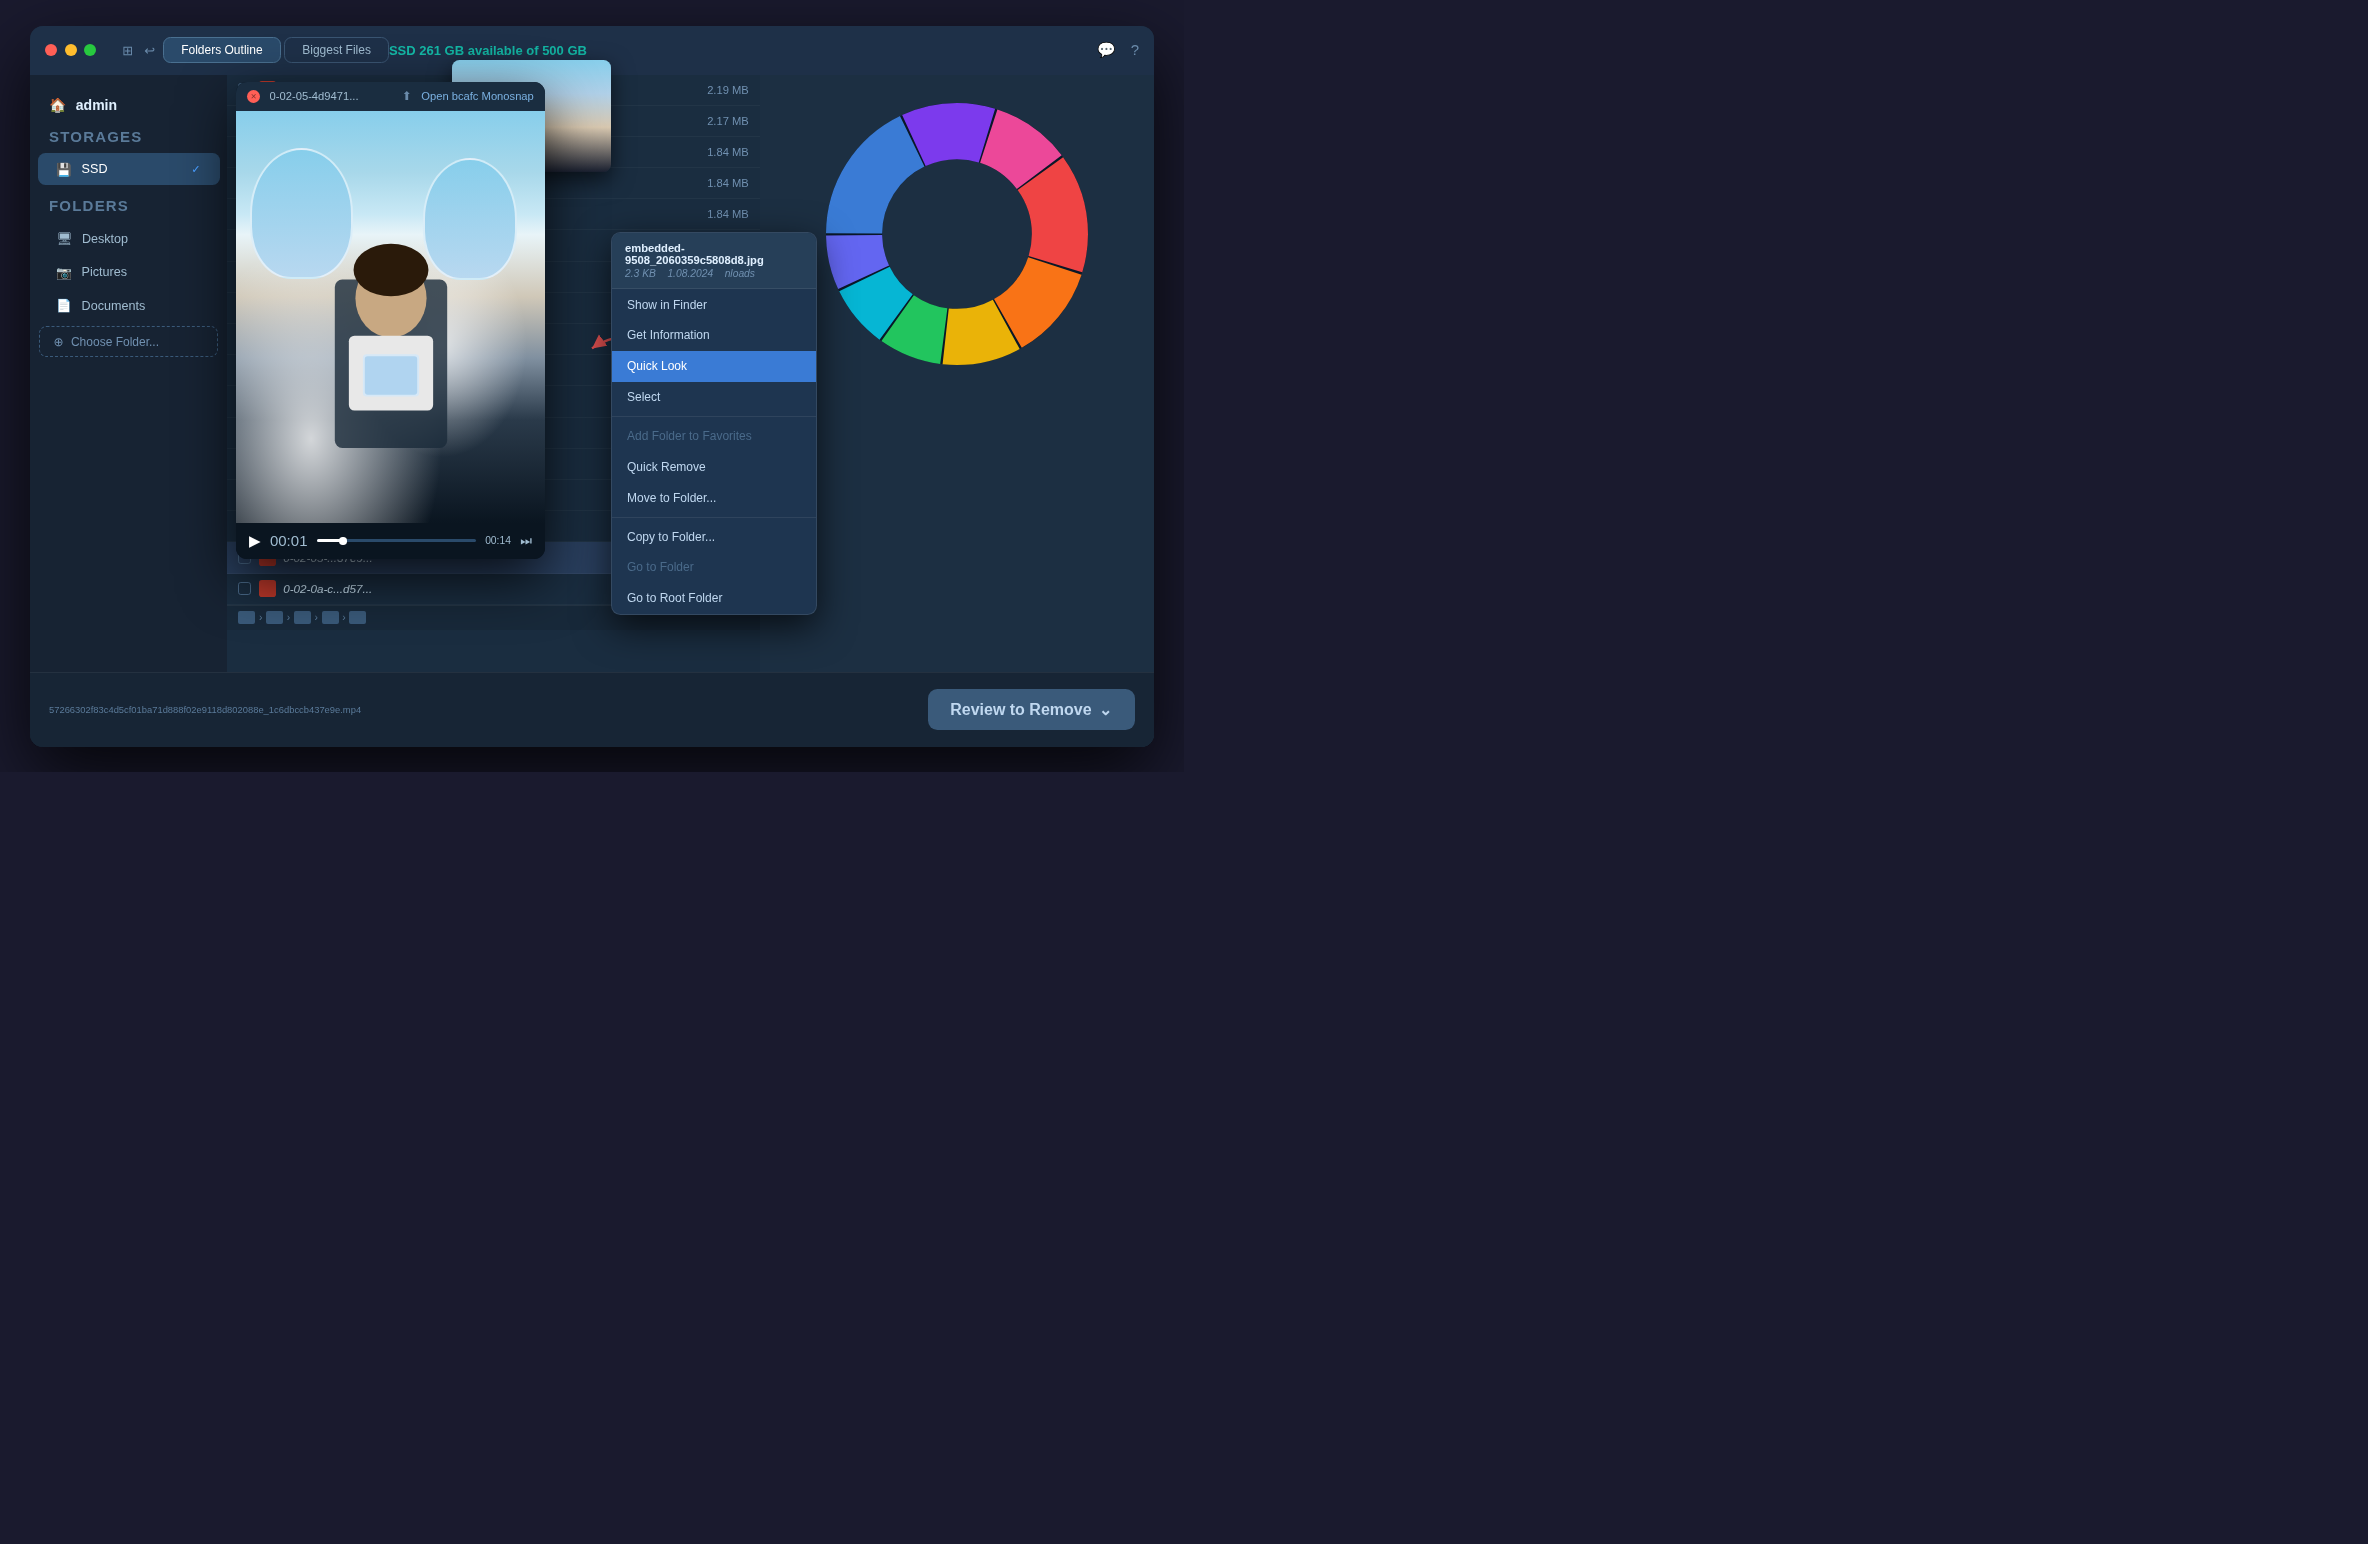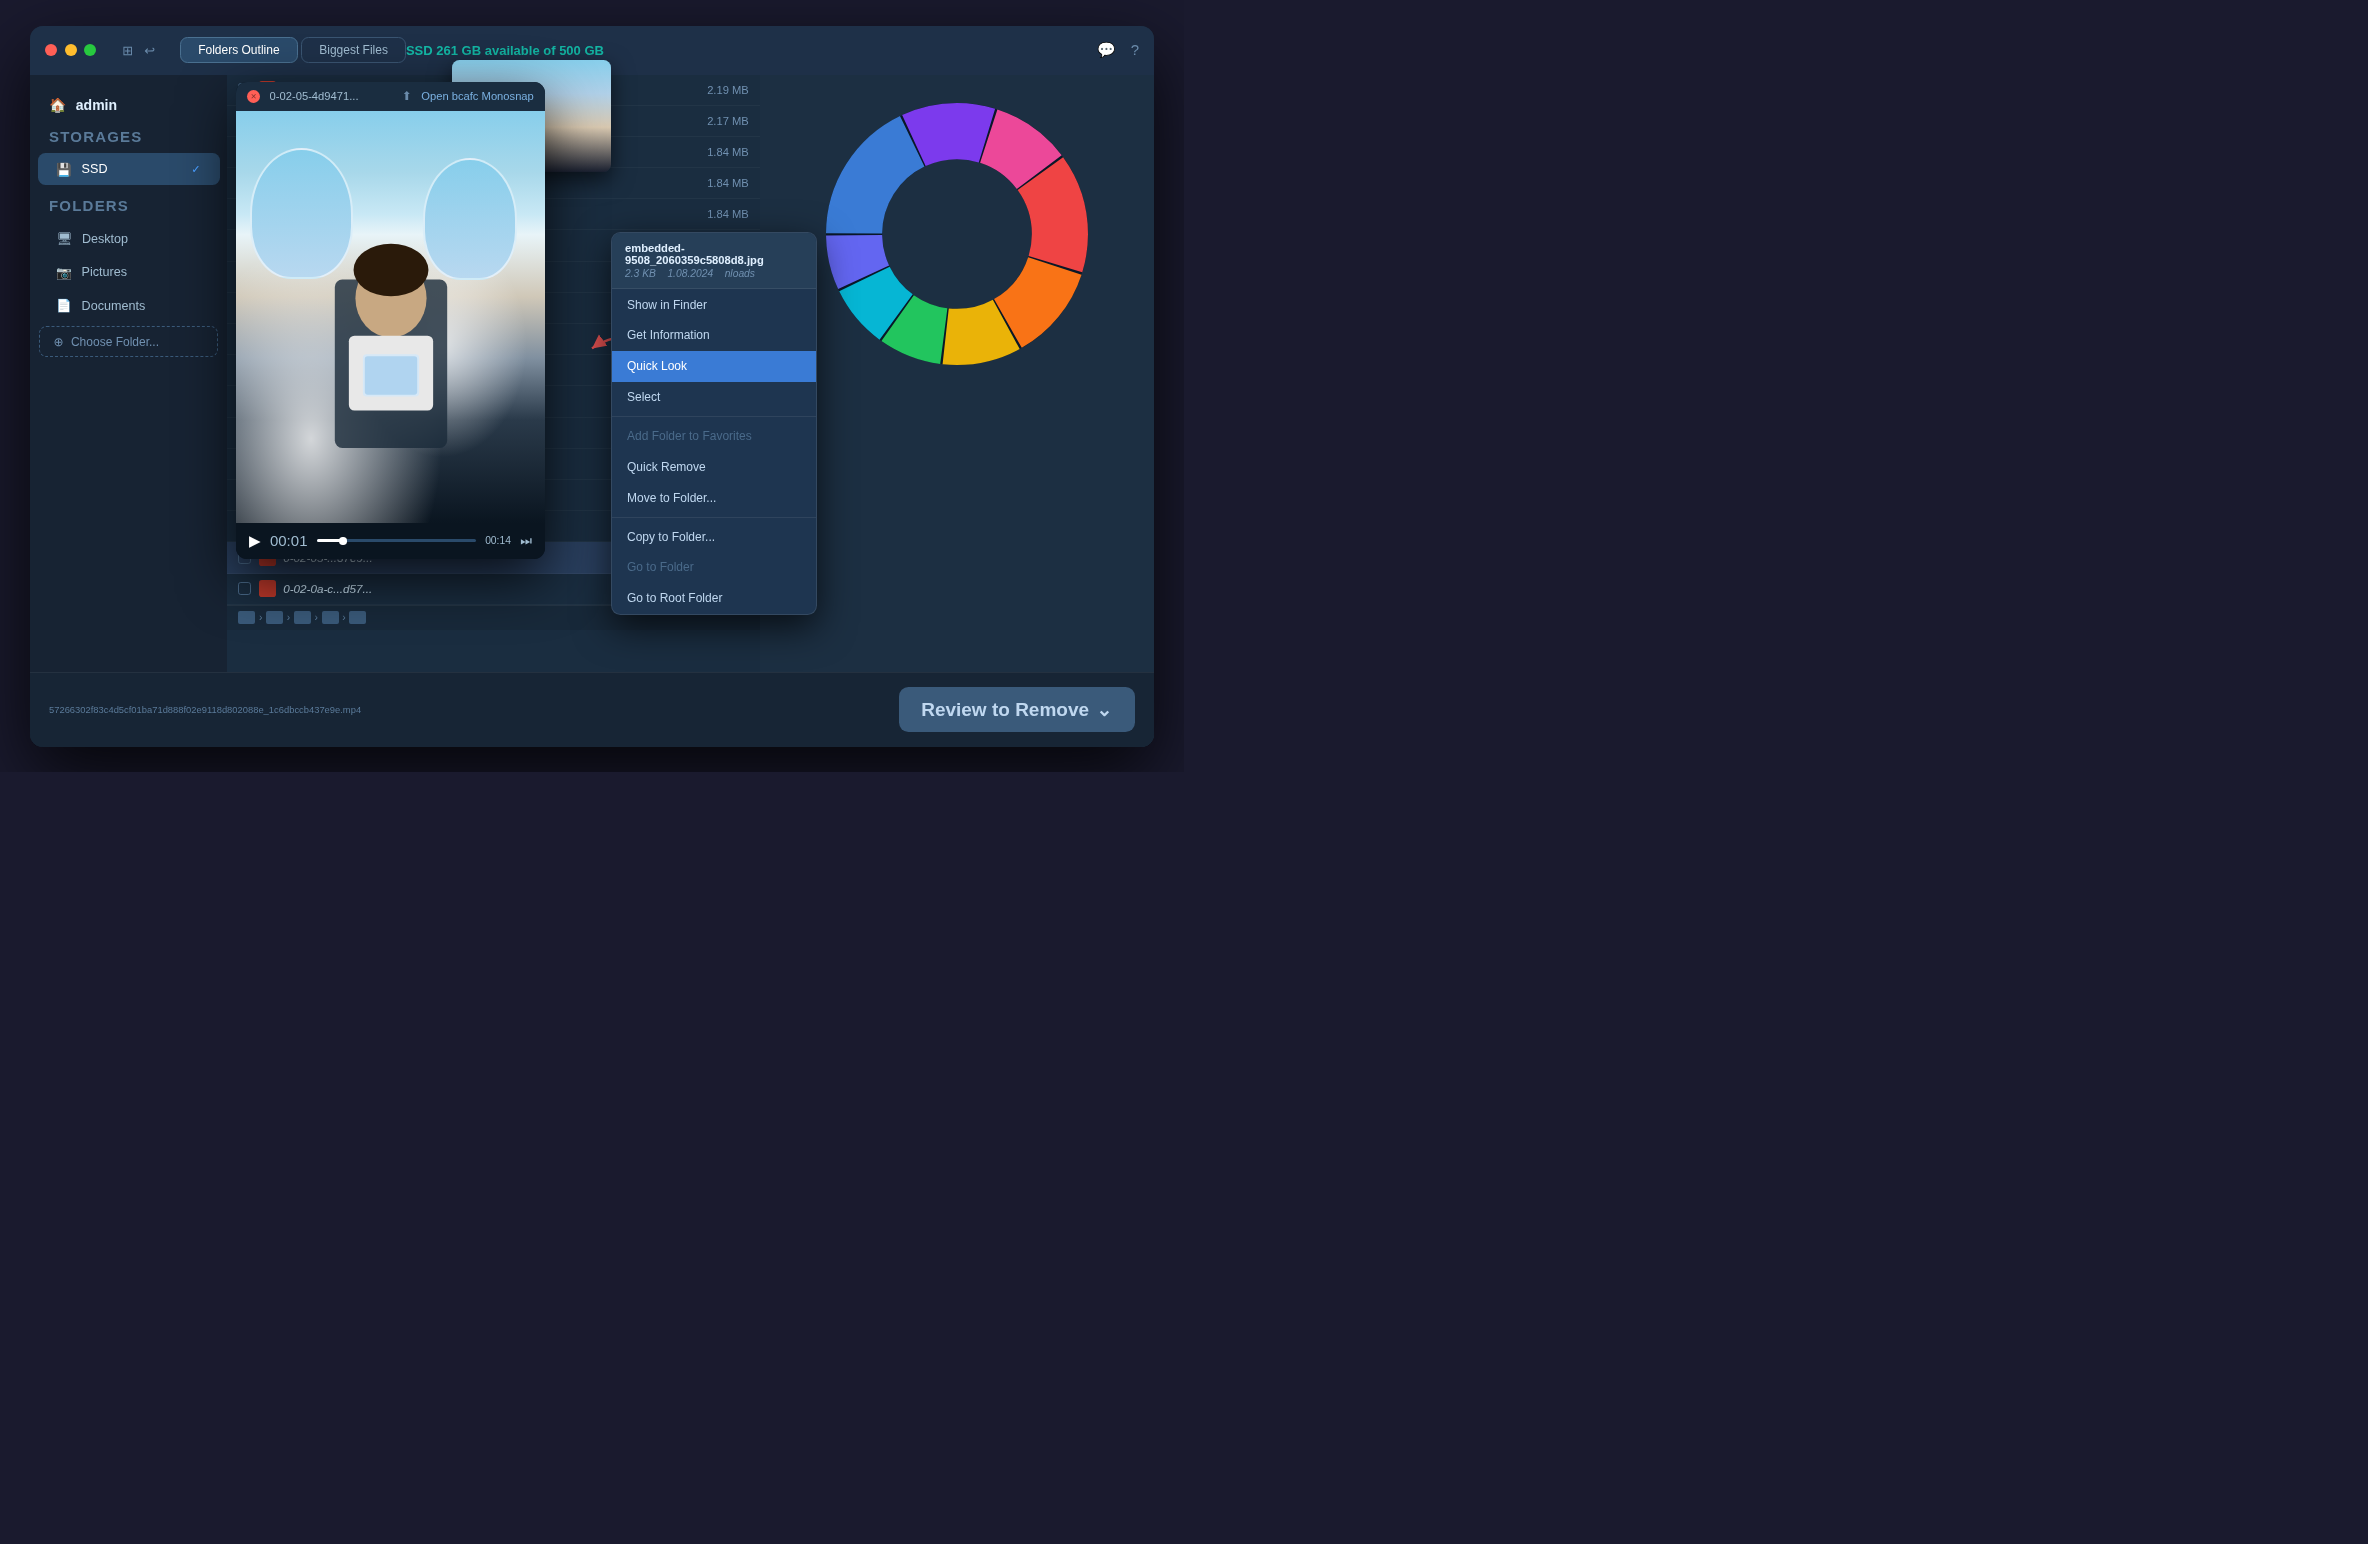--- a/index.html
+++ b/index.html
@@ -51,21 +51,21 @@
       margin-left: 11.2px;
     }
     .tb-icon {
       color: #6a8aaa;
       font-size: 13px;
       cursor: pointer;
     }
     .tab-buttons {
       display: flex;
       gap: 3.7px;
-      margin-left: 25px;
+      margin-left: 8px;
     }
     .tab-btn {
       padding: 4.7px 17px;
       border-radius: 7.5px;
       font-size: 12px;
       font-weight: 500;
       cursor: pointer;
       border: 0.9px solid #3a5572;
       color: #a0bcd0;
       background: transparent;
@@ -266,21 +266,21 @@
       overflow: hidden;
       text-overflow: ellipsis;
       white-space: nowrap;
     }
     .review-btn {
       background: #3a5a7a;
       color: #c0d8f0;
       border: none;
       border-radius: 9.4px;
       padding: 11.2px 22.5px;
-      font-size: 19px;
+      font-size: 16px;
       font-weight: 600;
       cursor: pointer;
       display: flex;
       align-items: center;
       gap: 7.5px;
       white-space: nowrap;
     }
 
     
     .video-popup {

